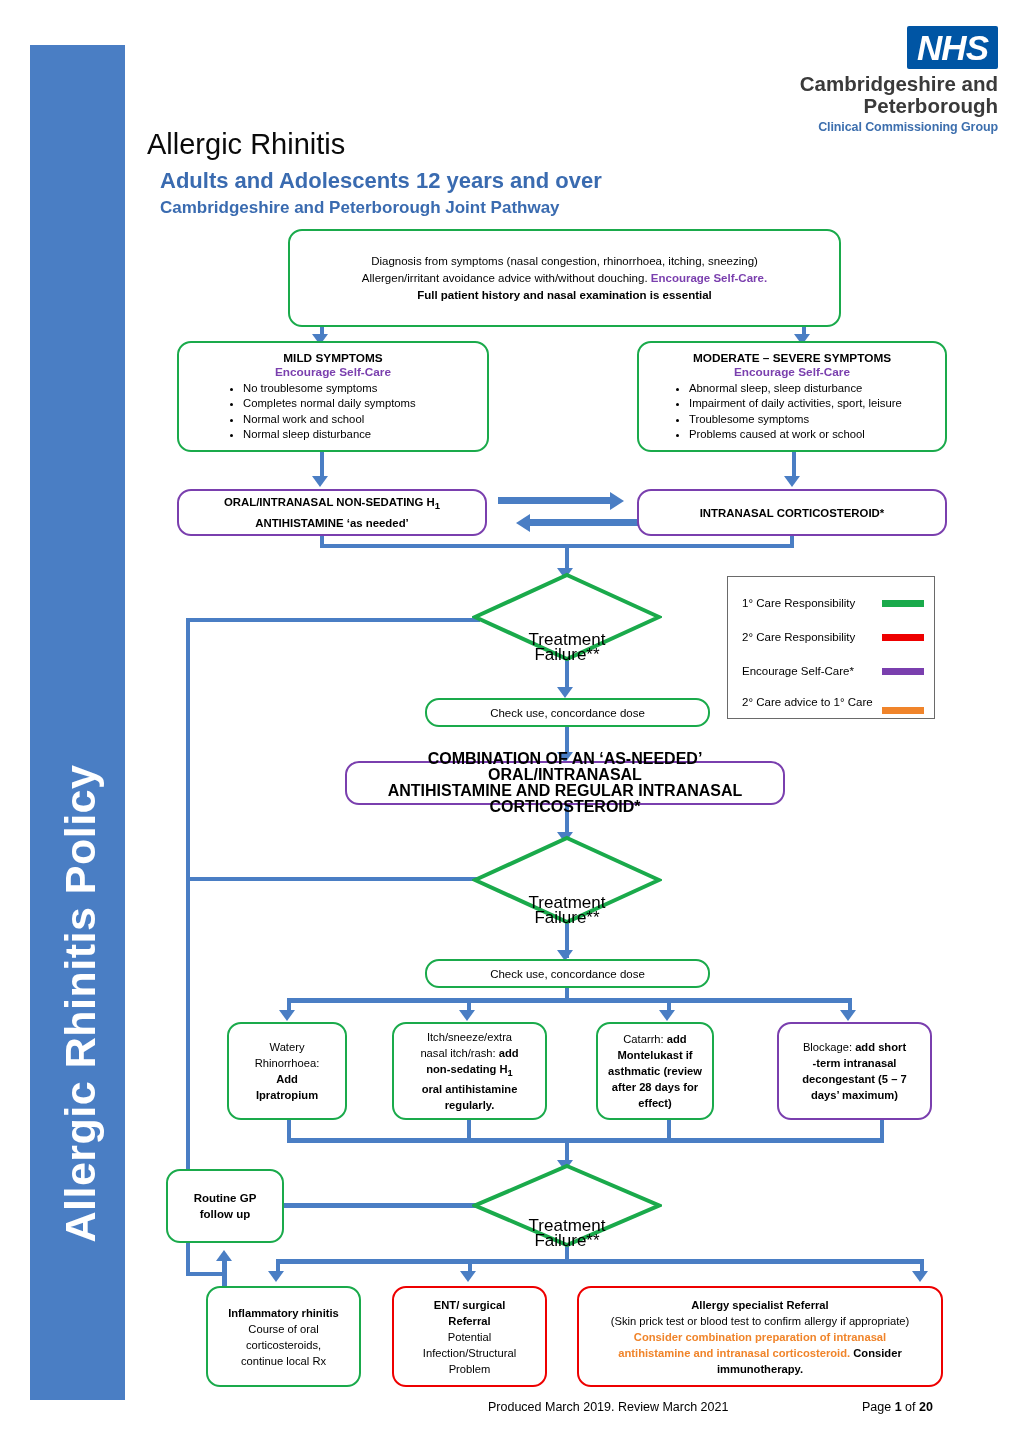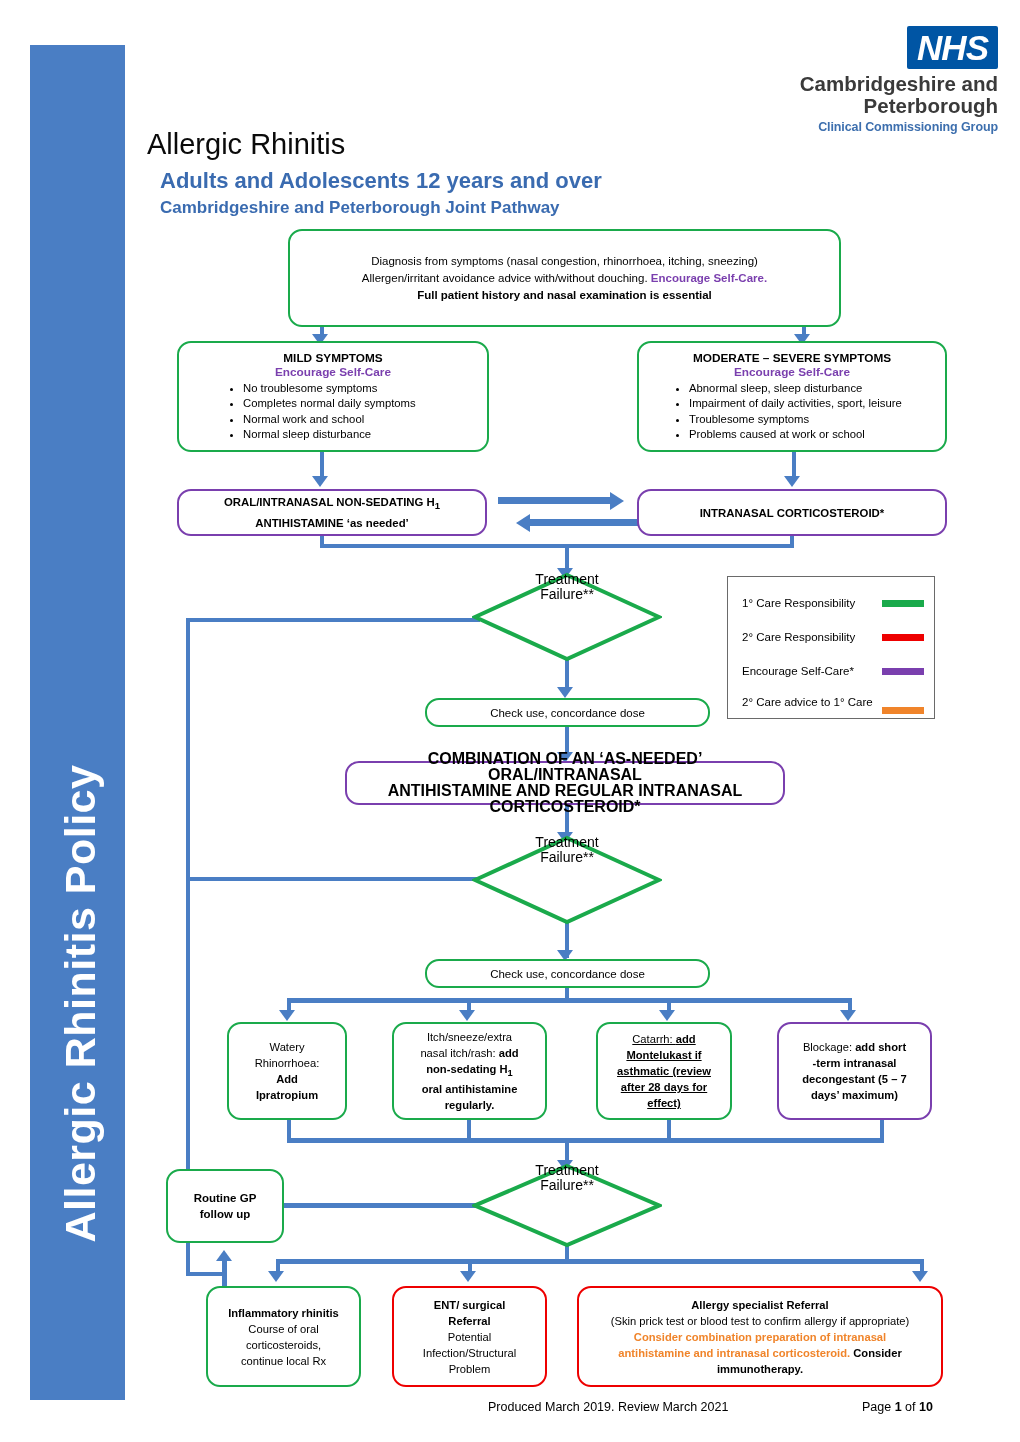--- a/index.html
+++ b/index.html
@@ -55,22 +55,22 @@
   .bullets{list-style:disc;margin:2px 0 0 0;padding-left:56px;text-align:left;}
   .bullets li{font-size:11.3px;line-height:15.5px;}
 
   .selfcare{color:#7a3fae;font-weight:bold;}
   .orange{color:#f0842a;font-weight:bold;}
 
   
   .diamond{position:absolute;z-index:5;}
   .diamond .shape{position:absolute;inset:0;}
   .diamond .dtext{
-    position:absolute;inset:0;display:flex;align-items:flex-start;justify-content:center;
-    text-align:center;font-size:14px;line-height:15px;
+    position:absolute;inset:0;display:flex;align-items:flex-end;justify-content:center;
+    text-align:center;font-size:17px;line-height:15px;
   }
 
   
   .ln{position:absolute;background:#4a7ec4;z-index:1;}
   .arw{position:absolute;width:0;height:0;z-index:2;}
   .arw-d{border-left:8px solid transparent;border-right:8px solid transparent;border-top:11px solid #4a7ec4;}
   .arw-u{border-left:8px solid transparent;border-right:8px solid transparent;border-bottom:11px solid #4a7ec4;}
   .arw-l{border-top:9px solid transparent;border-bottom:9px solid transparent;border-right:12px solid #4a7ec4;}
   .arw-r{border-top:9px solid transparent;border-bottom:9px solid transparent;border-left:12px solid #4a7ec4;}
 
@@ -277,21 +277,21 @@
 <div class="node g" style="left:392px;top:1022px;width:155px;height:98px;">
   <div class="inner" style="font-size:11.2px;line-height:16px;">
     <div>Itch/sneeze/extra</div>
     <div><span>nasal itch/rash: </span><b>add</b></div>
     <div style="font-weight:bold;"><span>non-sedating H</span><sub>1</sub></div>
     <div style="font-weight:bold;">oral antihistamine</div>
     <div style="font-weight:bold;">regularly.</div>
   </div>
 </div>
 
-<div class="node g" style="left:596px;top:1022px;width:136px;height:98px;text-decoration:underline;">
+<div class="node g" style="left:596px;top:1022px;width:118px;height:98px;">
   <div class="inner" style="font-size:11.2px;line-height:16px;">
     <div><span>Catarrh: </span><b>add</b></div>
     <div style="font-weight:bold;">Montelukast if</div>
     <div style="font-weight:bold;">asthmatic (review</div>
     <div style="font-weight:bold;">after 28 days for</div>
     <div style="font-weight:bold;">effect)</div>
   </div>
 </div>
 
 <div class="node p" style="left:777px;top:1022px;width:155px;height:98px;">
@@ -365,14 +365,14 @@
     <span class="leg-sw" style="background:#7a3fae;"></span>
   </div>
   <div class="leg-row" style="top:113px;">
     <span>2° Care advice to 1° Care</span>
     <span class="leg-sw" style="background:#f0842a;margin-top:16px;"></span>
   </div>
 </div>
 
 <div id="footer">
   <span class="f1">Produced March 2019.  Review March 2021</span>
-  <span class="f2"><span>Page </span><b>1</b><span> of </span><b>10</b></span>
+  <span class="f2"><span>Page </span><b>1</b><span> of </span><b>20</b></span>
 </div>
 
 </body></html>

